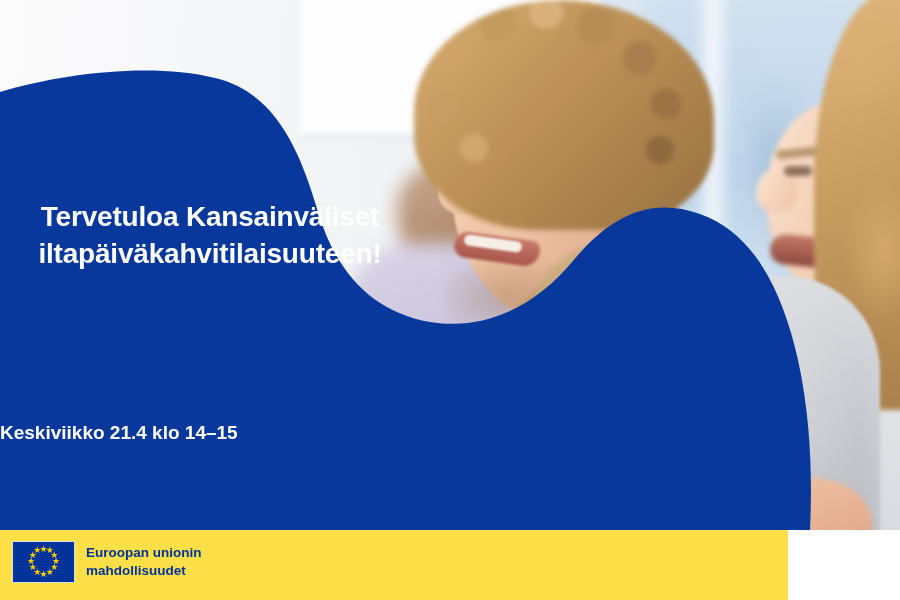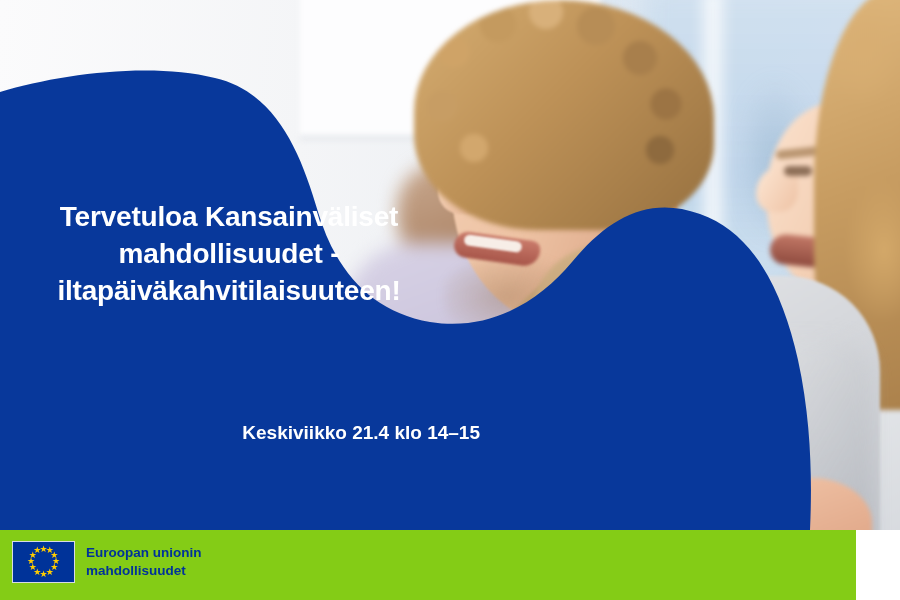--- a/index.html
+++ b/index.html
@@ -300,42 +300,41 @@
     position: absolute;
     left: 0px; top: 198px;
     width: 420px;
     text-align: center;
     color: #ffffff;
     font-family: "Liberation Sans", sans-serif;
     font-weight: bold;
     font-size: 28px;
     line-height: 1.33;
     letter-spacing: -0.2px;
-    padding-left: 19px;
   }
   .headline .ln { display: block; white-space: nowrap; }
   .subinfo {
     position: absolute;
     left: 0px; top: 418px;
     width: 480px;
-    text-align: right;
+    text-align: left;
     color: #ffffff;
     font-family: "Liberation Sans", sans-serif;
     font-weight: bold;
     font-size: 19px;
     line-height: 1.53;
   }
   .subinfo .ln { display: block; white-space: nowrap; }
 
   
   .logobar {
     position: absolute;
     left: 0; top: 530px;
-    width: 856px; height: 70px;
-    background: #84cc16;
+    width: 788px; height: 70px;
+    background: #fde047;
     display: flex;
     align-items: center;
   }
 
   
   .eu-logo {
     position: absolute; left: 12px; top: 11px;
     display: flex; align-items: center; gap: 11px;
   }
   .eu-flag {
@@ -419,21 +418,20 @@
              C 275,92 300,150 318,212
              C 336,272 372,312 430,322
              C 492,332 540,300 572,262
              C 610,216 650,196 700,214
              C 752,232 782,288 798,360
              C 812,424 812,486 810,530 Z" fill="#08389B"></path>
   </svg>
 
   <div class="headline">
     <span class="ln">Tervetuloa Kansainväliset</span>
-    <span class="ln">mahdollisuudet -</span>
     <span class="ln">iltapäiväkahvitilaisuuteen!</span>
   </div>
 
   <div class="subinfo">
     <span class="ln">Keskiviikko 21.4 klo 14–15</span>
   </div>
 
   <div class="logobar">
 
     <div class="eu-logo">

